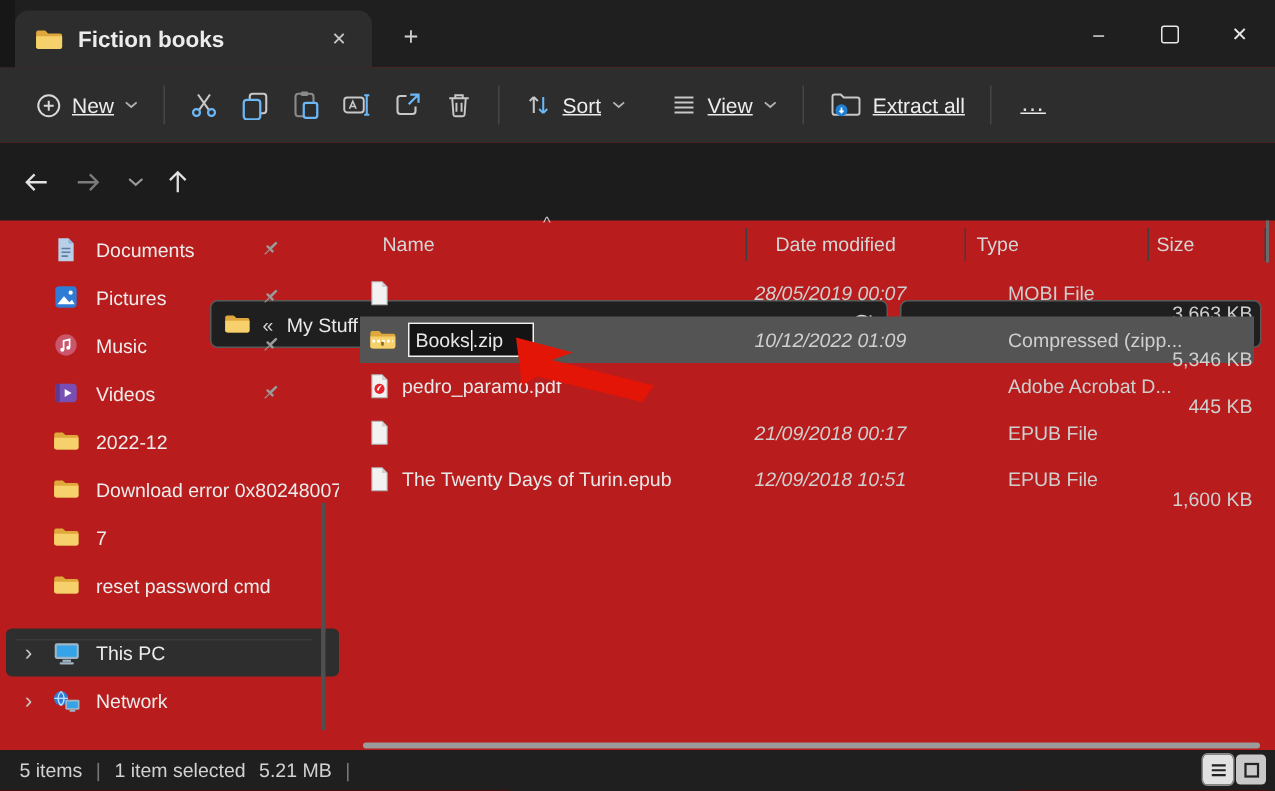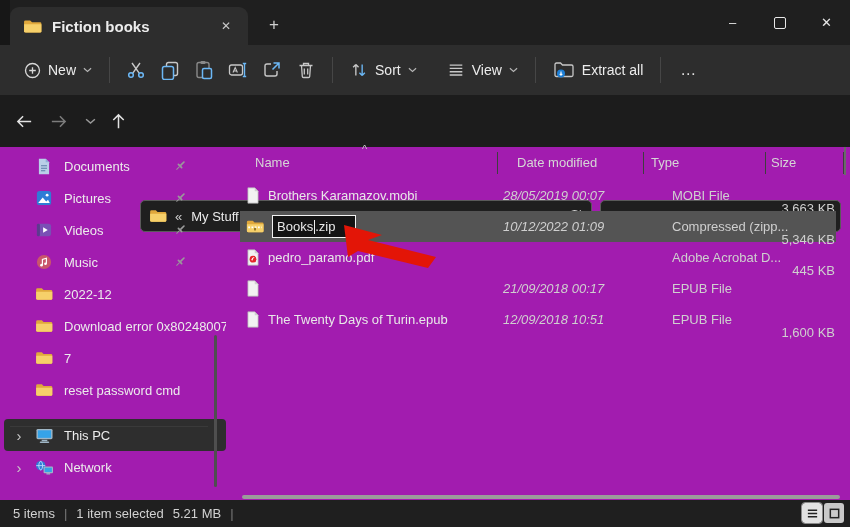--- a/index.html
+++ b/index.html
@@ -1,33 +1,33 @@
 <!DOCTYPE html>
 <html><head>
 <meta charset="utf-8">
 <style>
   html,body{margin:0;padding:0;background:#000;}
-  #screen{position:relative;width:850px;height:527px;background:#a21caf;overflow:hidden;
+  #screen{position:relative;width:850px;height:527px;background:#b91c1c;overflow:hidden;
     font-family:"Liberation Sans",sans-serif;color:#ececec;-webkit-font-smoothing:antialiased;}
   .abs{position:absolute;}
   
   #titlebar{left:0;top:0;width:850px;height:45px;background:#1f1f1f;}
   #titlebar .edge{left:0;top:0;width:10px;height:45px;background:#171717;}
   .tab{left:10px;top:7px;width:238px;height:38px;background:#2d2d2d;border-radius:9px 9px 0 0;
     display:flex;align-items:center;padding:0 10px 0 13px;box-sizing:border-box;}
   .tab .title{font-size:15px;font-weight:700;margin-left:10px;flex:1;white-space:nowrap;}
   .tab-close{width:24px;height:24px;display:flex;align-items:center;justify-content:center;
     color:#c9c9c9;font-size:12px;border-radius:4px;}
   .newtab{left:262px;top:13px;width:24px;height:24px;color:#cfcfcf;font-size:17px;
     display:flex;align-items:center;justify-content:center;}
   #wincontrols{right:0;top:0;height:45px;display:flex;}
   .wc{width:47px;height:45px;display:flex;align-items:center;justify-content:center;color:#e8e8e8;font-size:13px;}
   .wc .maxbox{width:10px;height:10px;border:1.2px solid #e8e8e8;border-radius:2px;}
   
-  #commandbar{left:0;top:45px;width:850px;height:50px;background:#2d2d2d;display:flex;align-items:center;}
+  #commandbar{left:0;top:45px;width:850px;height:50px;background:#2d2d2d;display:flex;align-items:center;text-decoration:underline;}
   .cmdbtn{display:flex;align-items:center;gap:7px;color:#ececec;font-size:14px;padding:6px 8px;border-radius:4px;white-space:nowrap;}
   .cdiv{width:1px;height:26px;background:#464646;margin:0 9px;}
   .iconbtn{width:34px;height:34px;display:flex;align-items:center;justify-content:center;border-radius:4px;}
   .ic{display:inline-flex;align-items:center;justify-content:center;line-height:0;}
   .ic svg{display:block;}
   .more{color:#e0e0e0;font-size:16px;letter-spacing:1px;padding:0 10px;}
   
   #addressrow{left:0;top:95px;width:850px;height:52px;background:#1c1c1c;}
   .navbtn{width:28px;height:28px;display:flex;align-items:center;justify-content:center;border-radius:4px;}
   #addressbox{left:140px;top:105px;width:452px;height:32px;border:1px solid #5a5a5a;border-radius:5px;
@@ -321,47 +321,47 @@
                 <rect x="3.6" y="6.8" width="6.8" height="1.8" rx="0.9"></rect>
                 <rect x="6.6" y="8.6" width="0.9" height="4.6"></rect>
               </g>
             </svg>
           </span>
         </div>
         <div class="sbitem">
           <span class="noChev"></span>
           <span class="ic">
             <svg width="16" height="16" viewBox="0 0 18 18">
-              <rect x="1" y="2" width="16" height="14" rx="3" fill="#7a4fb5"></rect>
-              <rect x="1" y="2" width="3.4" height="14" rx="1.5" fill="#5d3a8e"></rect>
-              <path d="M8 6l5.2 3L8 12z" fill="#fff"></path>
-            </svg>
-          </span>
-          <span class="lbl">Videos</span>
+              <circle cx="9" cy="9" r="8" fill="#c9566b"></circle>
+              <path d="M7.2 12.5V6l4.5-1.2V11" stroke="#fff" stroke-width="1.3" fill="none"></path>
+              <circle cx="6.2" cy="12.6" r="1.5" fill="#fff"></circle>
+              <circle cx="10.7" cy="11" r="1.5" fill="#fff"></circle>
+            </svg>
+          </span>
+          <span class="lbl">Music</span>
           <span class="pin ic">
             <svg width="13" height="13" viewBox="0 0 14 14">
               <g fill="#9a9a9a" transform="rotate(45 7 7)">
                 <rect x="6.1" y="0.8" width="1.8" height="6.6" rx="0.9"></rect>
                 <rect x="3.6" y="6.8" width="6.8" height="1.8" rx="0.9"></rect>
                 <rect x="6.6" y="8.6" width="0.9" height="4.6"></rect>
               </g>
             </svg>
           </span>
         </div>
         <div class="sbitem">
           <span class="noChev"></span>
           <span class="ic">
             <svg width="16" height="16" viewBox="0 0 18 18">
-              <circle cx="9" cy="9" r="8" fill="#c9566b"></circle>
-              <path d="M7.2 12.5V6l4.5-1.2V11" stroke="#fff" stroke-width="1.3" fill="none"></path>
-              <circle cx="6.2" cy="12.6" r="1.5" fill="#fff"></circle>
-              <circle cx="10.7" cy="11" r="1.5" fill="#fff"></circle>
-            </svg>
-          </span>
-          <span class="lbl">Music</span>
+              <rect x="1" y="2" width="16" height="14" rx="3" fill="#7a4fb5"></rect>
+              <rect x="1" y="2" width="3.4" height="14" rx="1.5" fill="#5d3a8e"></rect>
+              <path d="M8 6l5.2 3L8 12z" fill="#fff"></path>
+            </svg>
+          </span>
+          <span class="lbl">Videos</span>
           <span class="pin ic">
             <svg width="13" height="13" viewBox="0 0 14 14">
               <g fill="#9a9a9a" transform="rotate(45 7 7)">
                 <rect x="6.1" y="0.8" width="1.8" height="6.6" rx="0.9"></rect>
                 <rect x="3.6" y="6.8" width="6.8" height="1.8" rx="0.9"></rect>
                 <rect x="6.6" y="8.6" width="0.9" height="4.6"></rect>
               </g>
             </svg>
           </span>
         </div>
@@ -450,21 +450,20 @@
   </div>
   <div id="rows" class="abs">
       <div class="row">
         <span class="c-name">
           <span class="ic">
             <svg width="14" height="17" viewBox="0 0 16 20">
               <path d="M2 1h8l4 4v14H2z" fill="#f2f2f2" stroke="#b0b0b0" stroke-width="0.8"></path>
               <path d="M10 1l4 4h-4z" fill="#cfcfcf"></path>
             </svg>
           </span>
-          <span>Brothers Karamazov.mobi</span>
         </span>
         <span class="c-date">28/05/2019 00:07</span>
         <span class="c-type">MOBI File</span>
         <span class="c-size">3,663 KB</span>
       </div>
       <div class="row sel">
         <span class="c-name">
           <span class="ic">
             <svg width="18" height="15" viewBox="0 0 20 16">
               <path d="M1 3q0-1.5 1.5-1.5h5l2 2h8.5q1.5 0 1.5 1.5v8q0 1.5-1.5 1.5h-15Q1 14.5 1 13z" fill="#e0a83c"></path>

